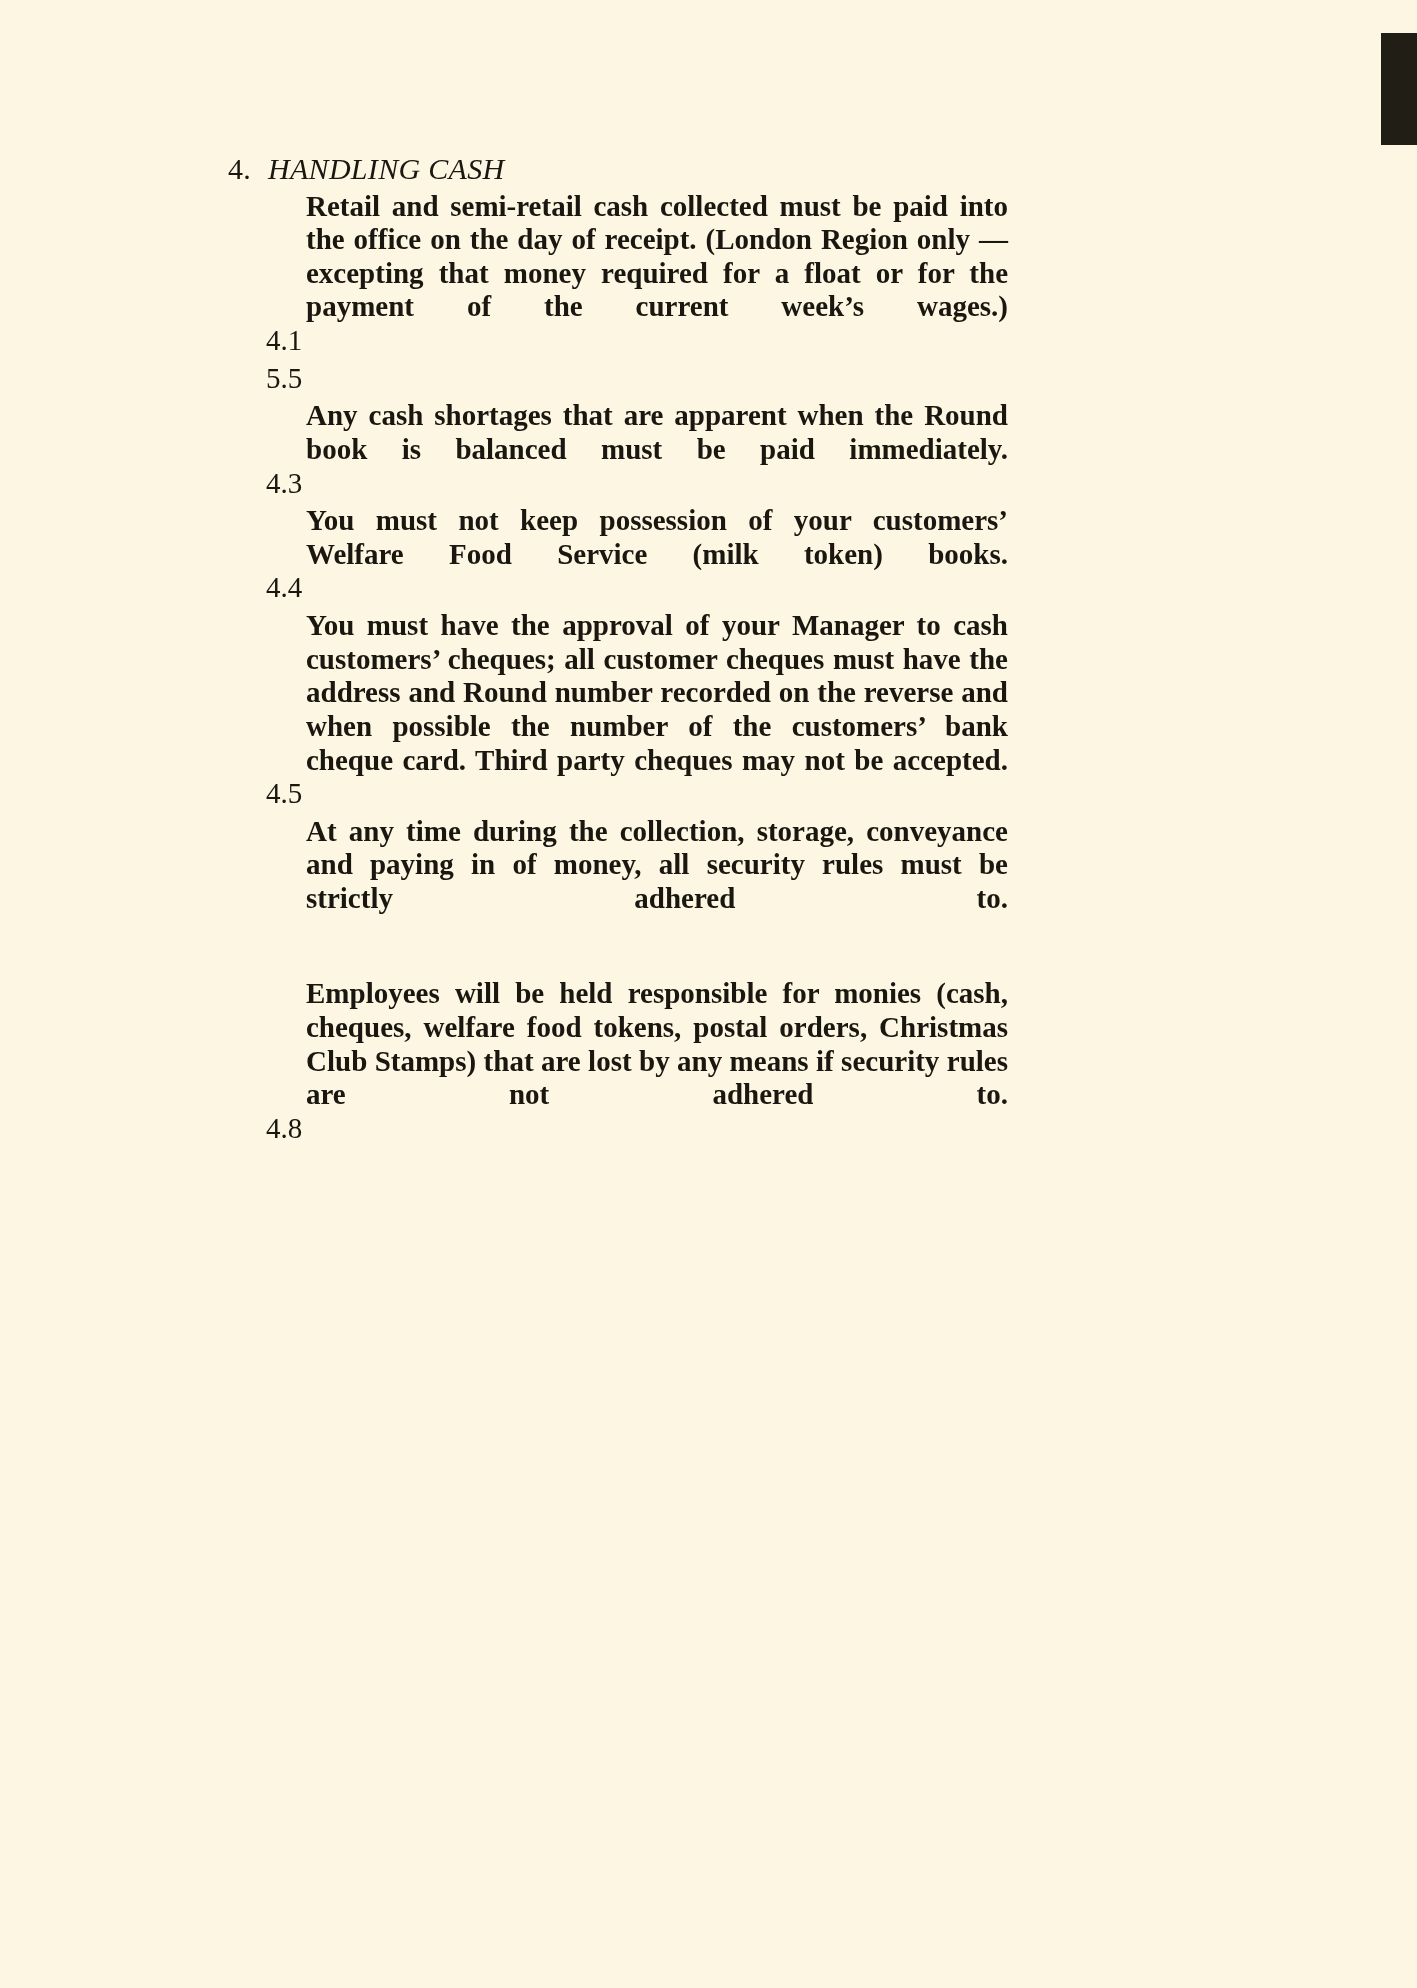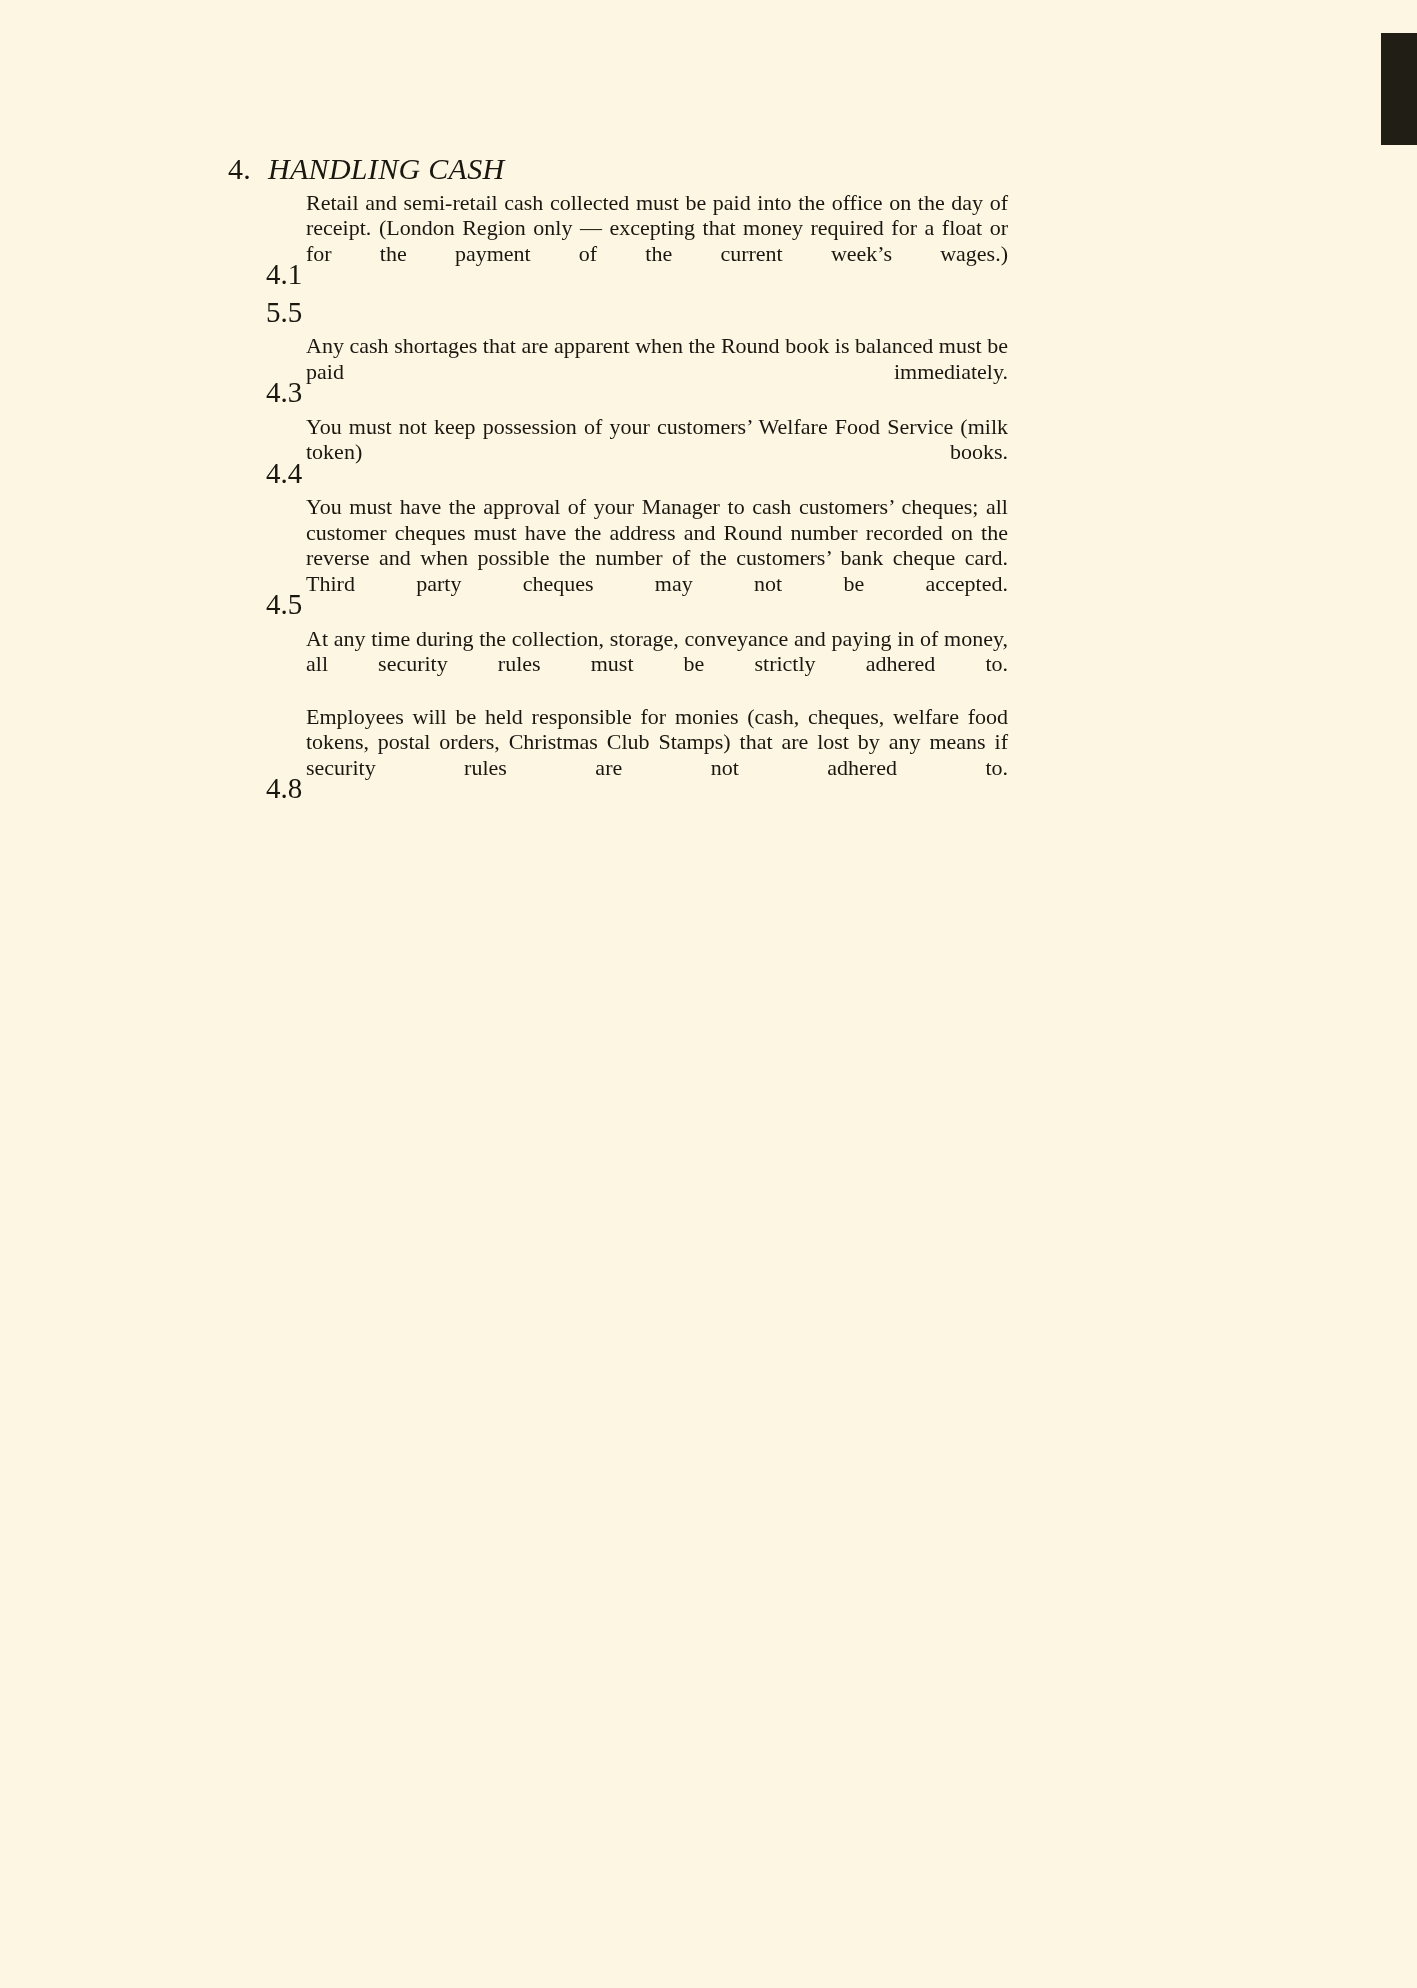--- a/index.html
+++ b/index.html
@@ -63,31 +63,32 @@
     flex: 0 0 78px;
     width: 78px;
     font-size: 29px;
     line-height: 1.16;
     padding-left: 38px;
     box-sizing: border-box;
     white-space: nowrap;
   }
   .clause .body {
     flex: 1 1 auto;
-    font-size: 22px;
+    font-size: 29px;
     line-height: 1.16;
     text-align: justify;
     text-justify: inter-word;
     hyphens: manual;
+    font-weight: bold;
   }
   .clause .body p {
     margin: 0;
   }
   .clause .body p + p {
-    margin-top: 1px;
+    margin-top: 28px;
   }
   
   .clause .body p::after {
     content: "";
     display: inline-block;
     width: 100%;
   }
 </style>
 </head>
 <body>

